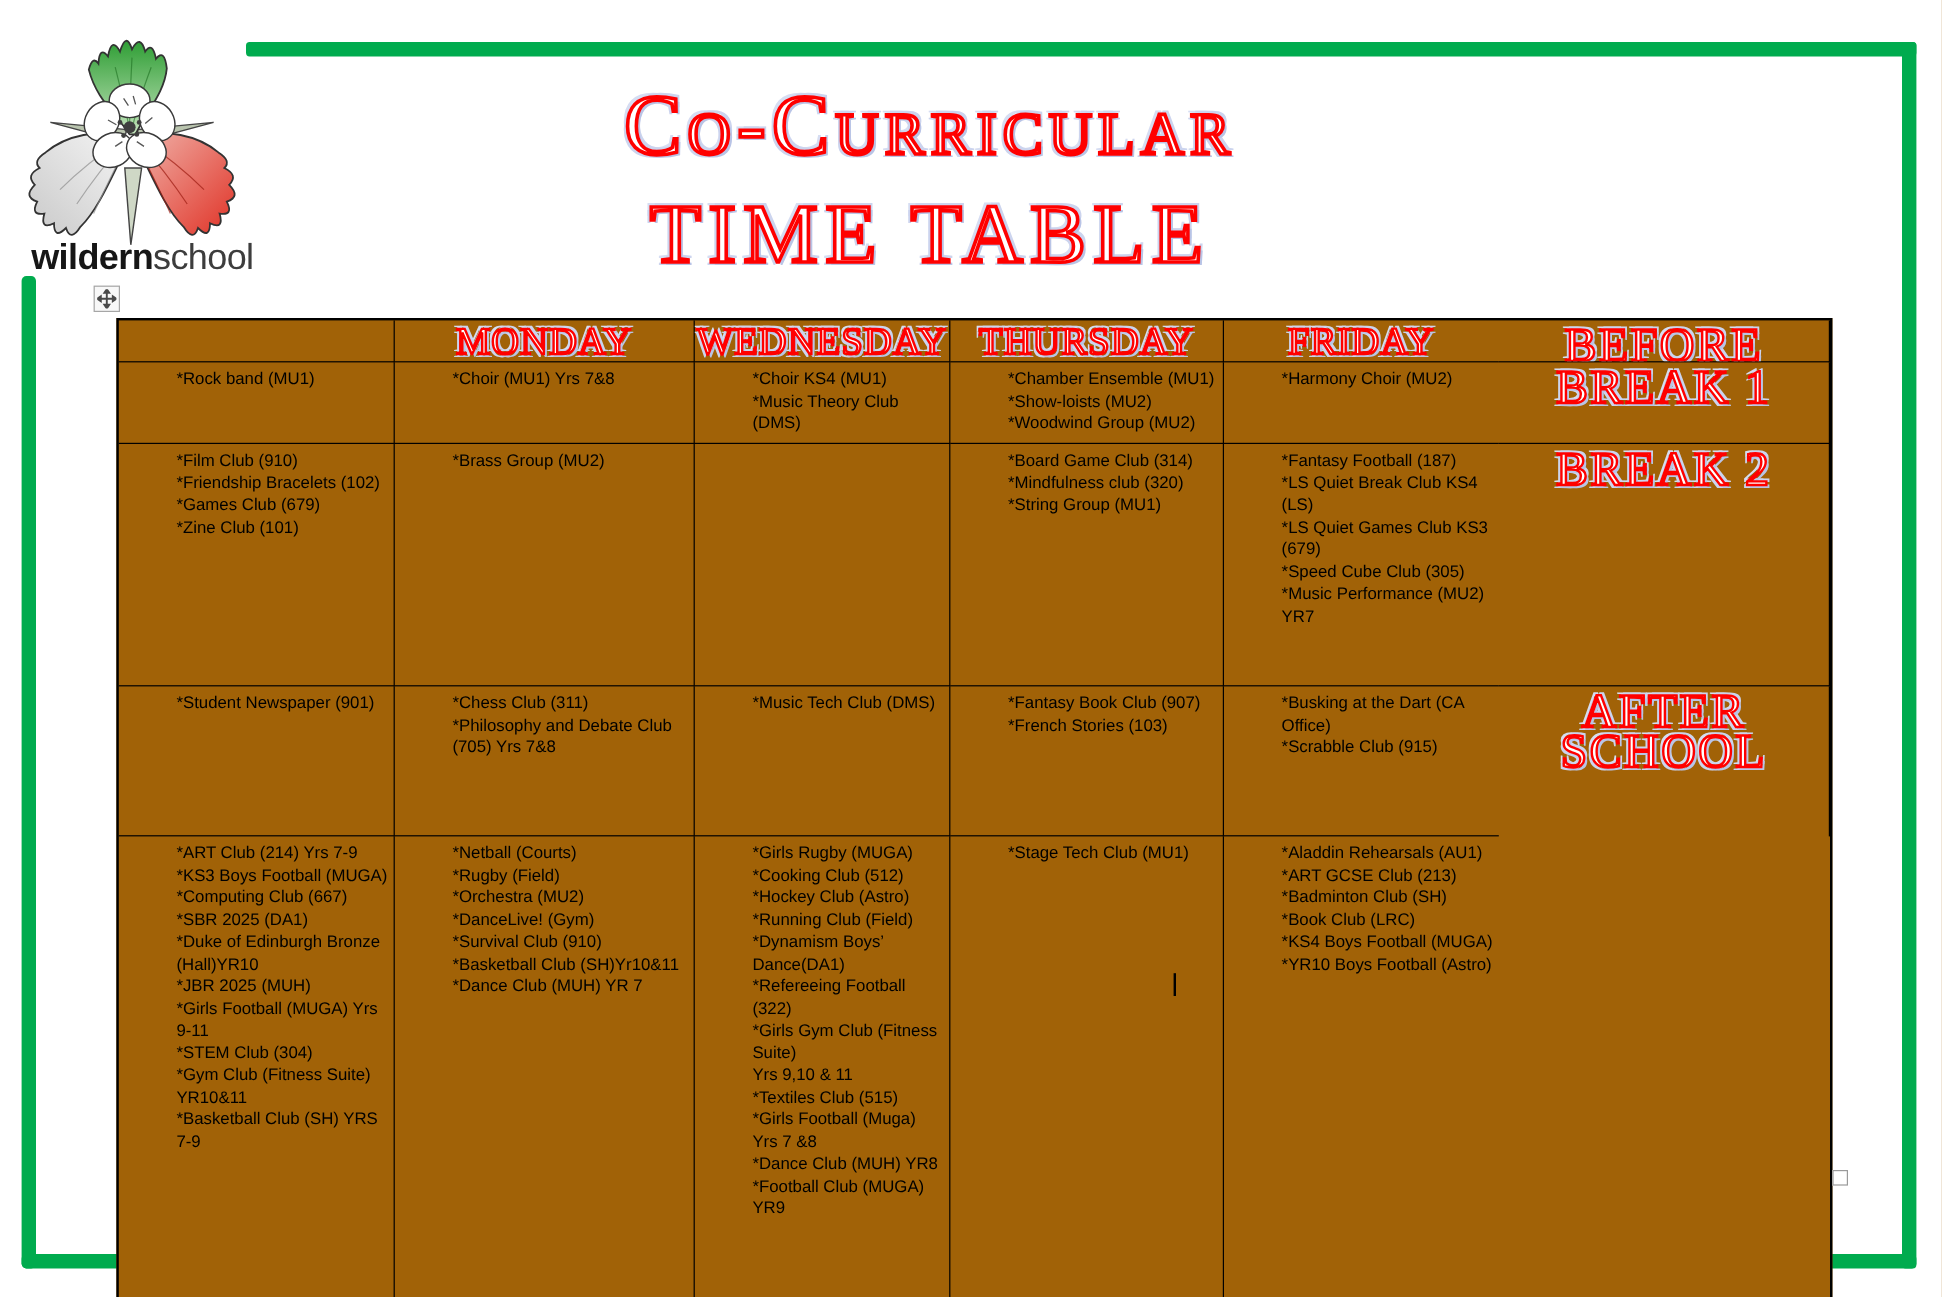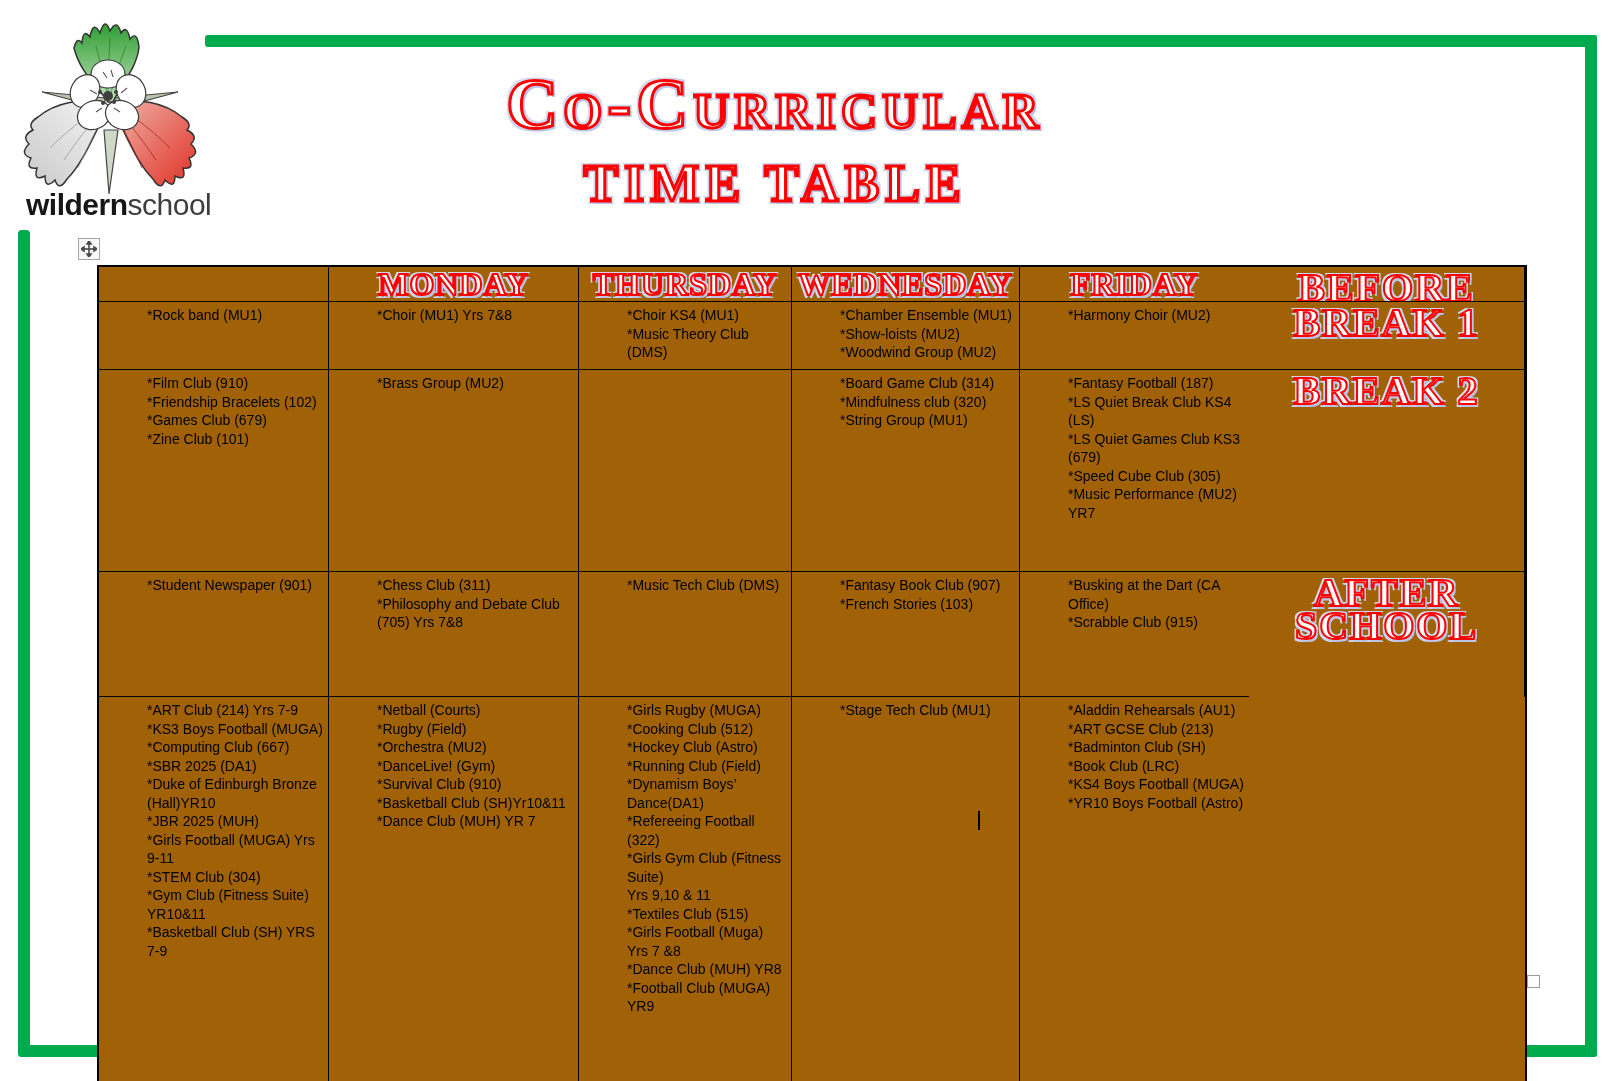--- a/index.html
+++ b/index.html
@@ -8,37 +8,37 @@
     font-family:"Liberation Sans", sans-serif;color:#000;
   }
   
   .bar{position:absolute;background:#00AB4E;}
   .bar-top{left:205px;top:35px;width:1392px;height:12px;border-radius:3px;}
   .bar-right{left:1585px;top:35px;width:12px;height:1022px;border-radius:3px;}
   .bar-bottom{left:18px;top:1045px;width:1579px;height:12px;border-radius:4px;}
   .bar-left{left:18px;top:230px;width:12px;height:827px;border-radius:4px;}
 
   
-  .logo{position:absolute;left:8px;top:2px;width:210px;height:222px;}
+  .logo{position:absolute;left:8px;top:12px;width:210px;height:222px;}
   .logo-text{position:absolute;left:18px;top:186px;font-size:30px;letter-spacing:-0.5px;white-space:nowrap;}
   .logo-text .b{font-weight:bold;color:#161616;}
   .logo-text .l{font-weight:normal;color:#3d3d3d;}
 
   
   .wordart{
-    font-family:"Liberation Serif", serif;font-weight:bold;color:#ffffff;
+    font-family:"Liberation Serif", serif;font-weight:normal;color:#ffffff;
     -webkit-text-stroke:2px #FF0000;
     text-shadow:2.5px 2.5px 0 #b9c4e6,-2.5px 2.5px 0 #ccd4ee,2.5px -2.5px 0 #ccd4ee,-2.5px -2.5px 0 #d6ddf2;
     white-space:pre-line;
   }
   .title-block{position:absolute;left:205px;top:66px;width:1140px;text-align:center;}
   .title1{font-size:72px;line-height:76px;letter-spacing:5px;font-variant:small-caps;
     -webkit-text-stroke:3px #FF0000;
     text-shadow:3px 3px 0 #b9c4e6,-3px 3px 0 #ccd4ee,3px -3px 0 #ccd4ee,-3px -3px 0 #d6ddf2;}
-  .title2{font-size:52px;line-height:72px;letter-spacing:6px;margin-top:6px;
+  .title2{font-size:70px;line-height:72px;letter-spacing:6px;margin-top:18px;
     -webkit-text-stroke:3px #FF0000;
     text-shadow:3px 3px 0 #b9c4e6,-3px 3px 0 #ccd4ee,3px -3px 0 #ccd4ee,-3px -3px 0 #d6ddf2;}
 
   
   .tt{
     position:absolute;left:97px;top:265px;width:1430px;height:869px;
     display:grid;box-sizing:border-box;
     grid-template-columns:230px 250px 213px 228px 229px auto;
     grid-template-rows:35px 68px 202px 125px auto;
     border:2px solid #000;background:#a16207;
@@ -142,24 +142,24 @@
   </svg>
 </div>
 
 <div class="tt">
 
   <div class="cell hcell"></div>
   <div class="cell hcell">
       <span class="wordart day">MONDAY</span>
     </div>
   <div class="cell hcell">
+      <span class="wordart day">WEDNESDAY</span>
+    </div>
+  <div class="cell hcell">
       <span class="wordart day">THURSDAY</span>
-    </div>
-  <div class="cell hcell">
-      <span class="wordart day">WEDNESDAY</span>
     </div>
   <div class="cell hcell lc">
       <span class="wordart day">FRIDAY</span>
     </div>
 
   <div class="cell lcell"><span class="wordart rowlab">BEFORE
 SCHOOL</span></div>
   <div class="cell body">
       <div class="lines">*Rock band (MU1)</div>
     </div>

